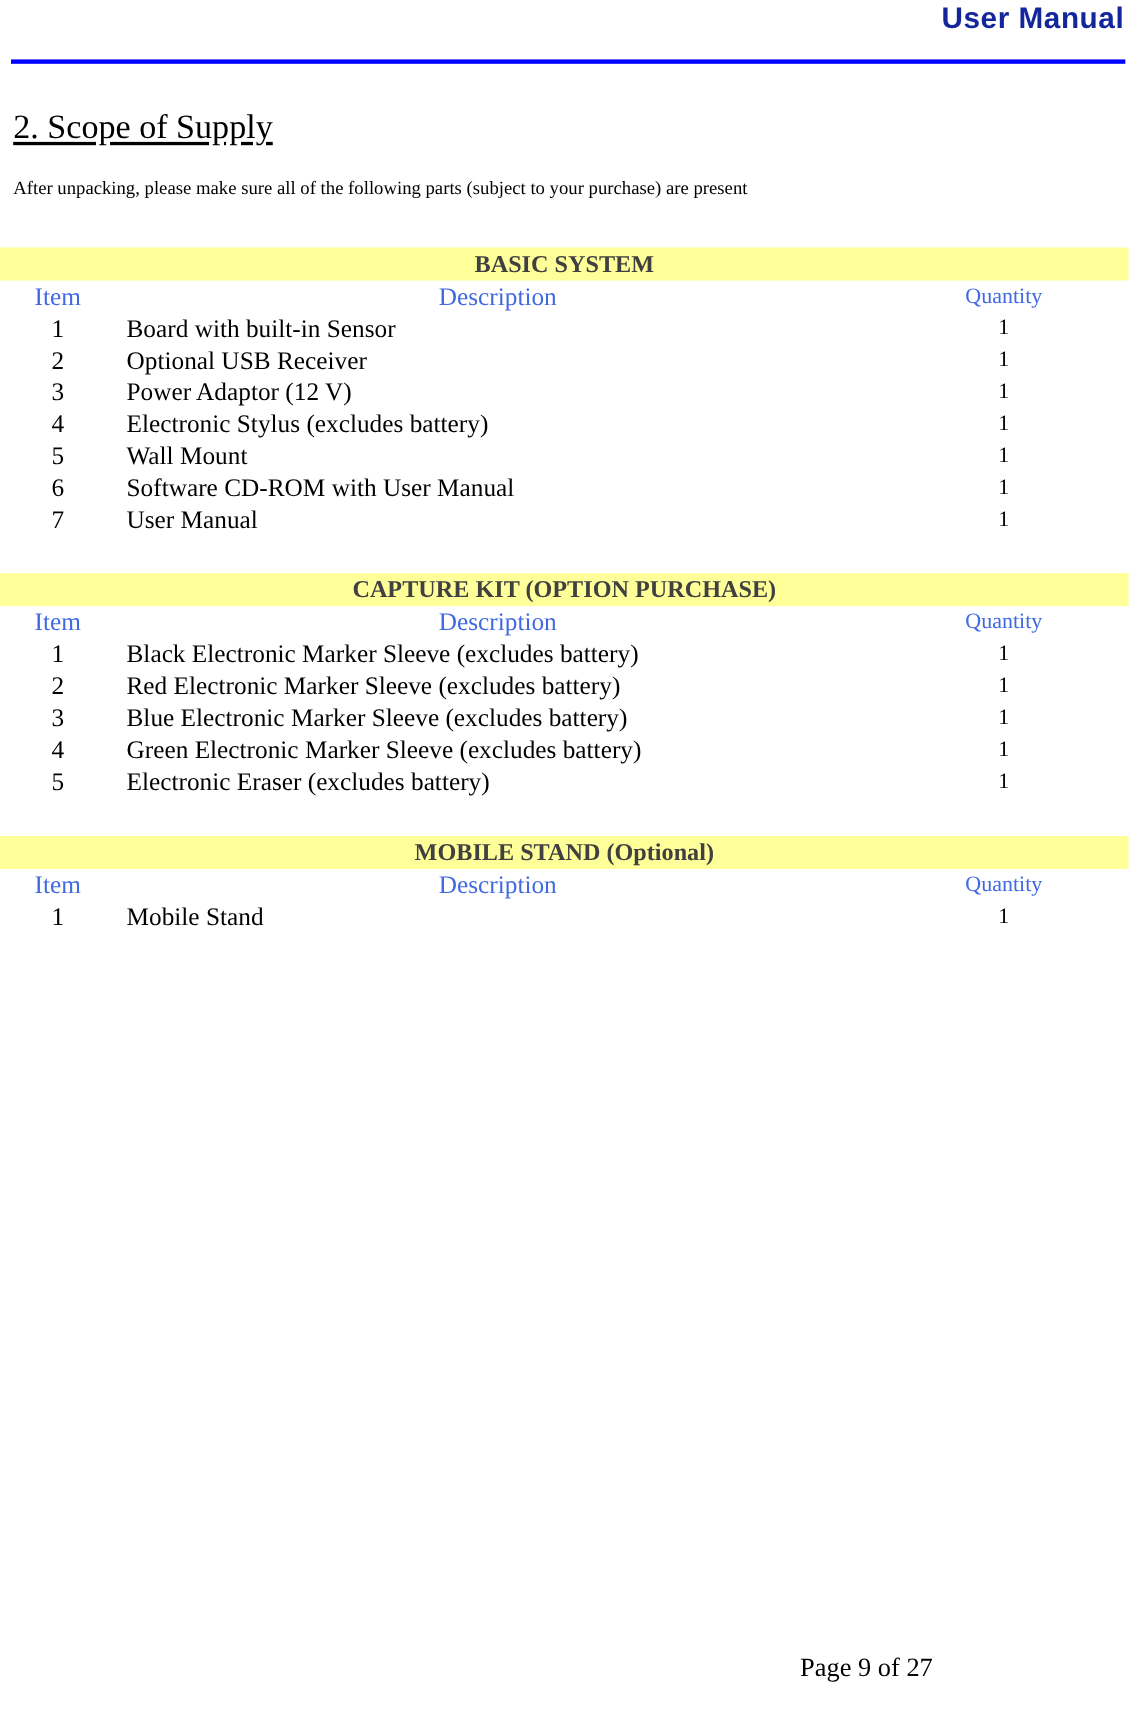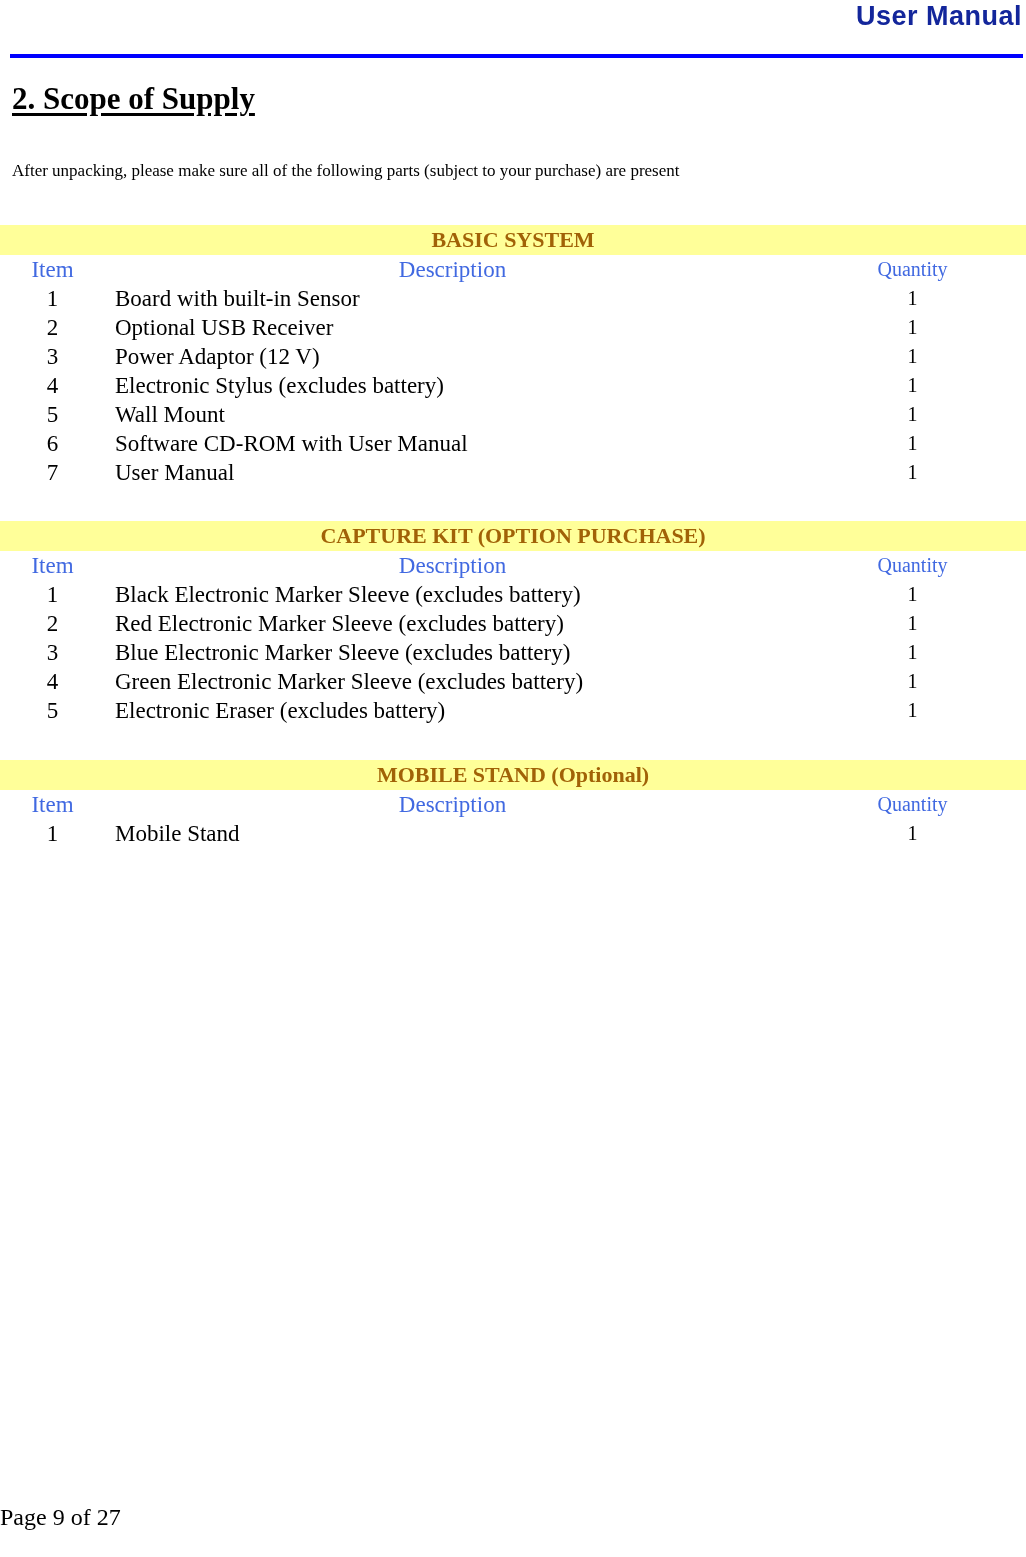--- a/index.html
+++ b/index.html
@@ -42,23 +42,23 @@
     top: 54px;
     width: 1013px;
     height: 4px;
     background: #0000FF;
   }
 
   
   .section-heading {
     position: absolute;
     left: 12px;
-    top: 80px;
+    top: 96px;
     font-size: 31px;
-    font-weight: bold;
+    font-weight: normal;
     line-height: 38px;
     text-decoration: underline;
     text-underline-offset: 4px;
     white-space: nowrap;
   }
 
   .intro-text {
     position: absolute;
     left: 12px;
     top: 156px;
@@ -74,21 +74,21 @@
     width: 1026px;
   }
   .table-title {
     width: 1026px;
     background: #FFFF99;
     text-align: center;
     font-weight: bold;
     font-size: 22px;
     line-height: 30px;
     height: 30px;
-    color: #a16207;
+    color: #404040;
   }
   .table-head-row,
   .table-row {
     position: relative;
     height: 29px;
     width: 1026px;
   }
   .col-item {
     position: absolute;
     left: 10px;
@@ -124,21 +124,21 @@
     width: 675px;
     text-align: center;
   }
 
   
   .page-footer {
     position: absolute;
     left: 0;
     top: 1502px;
     width: 848px;
-    text-align: left;
+    text-align: right;
     font-size: 24px;
     line-height: 30px;
   }
 </style>
 </head>
 <body>
 
 <div class="page-header">
   <div class="header-title">User Manual</div>
   <div class="header-rule"></div>

